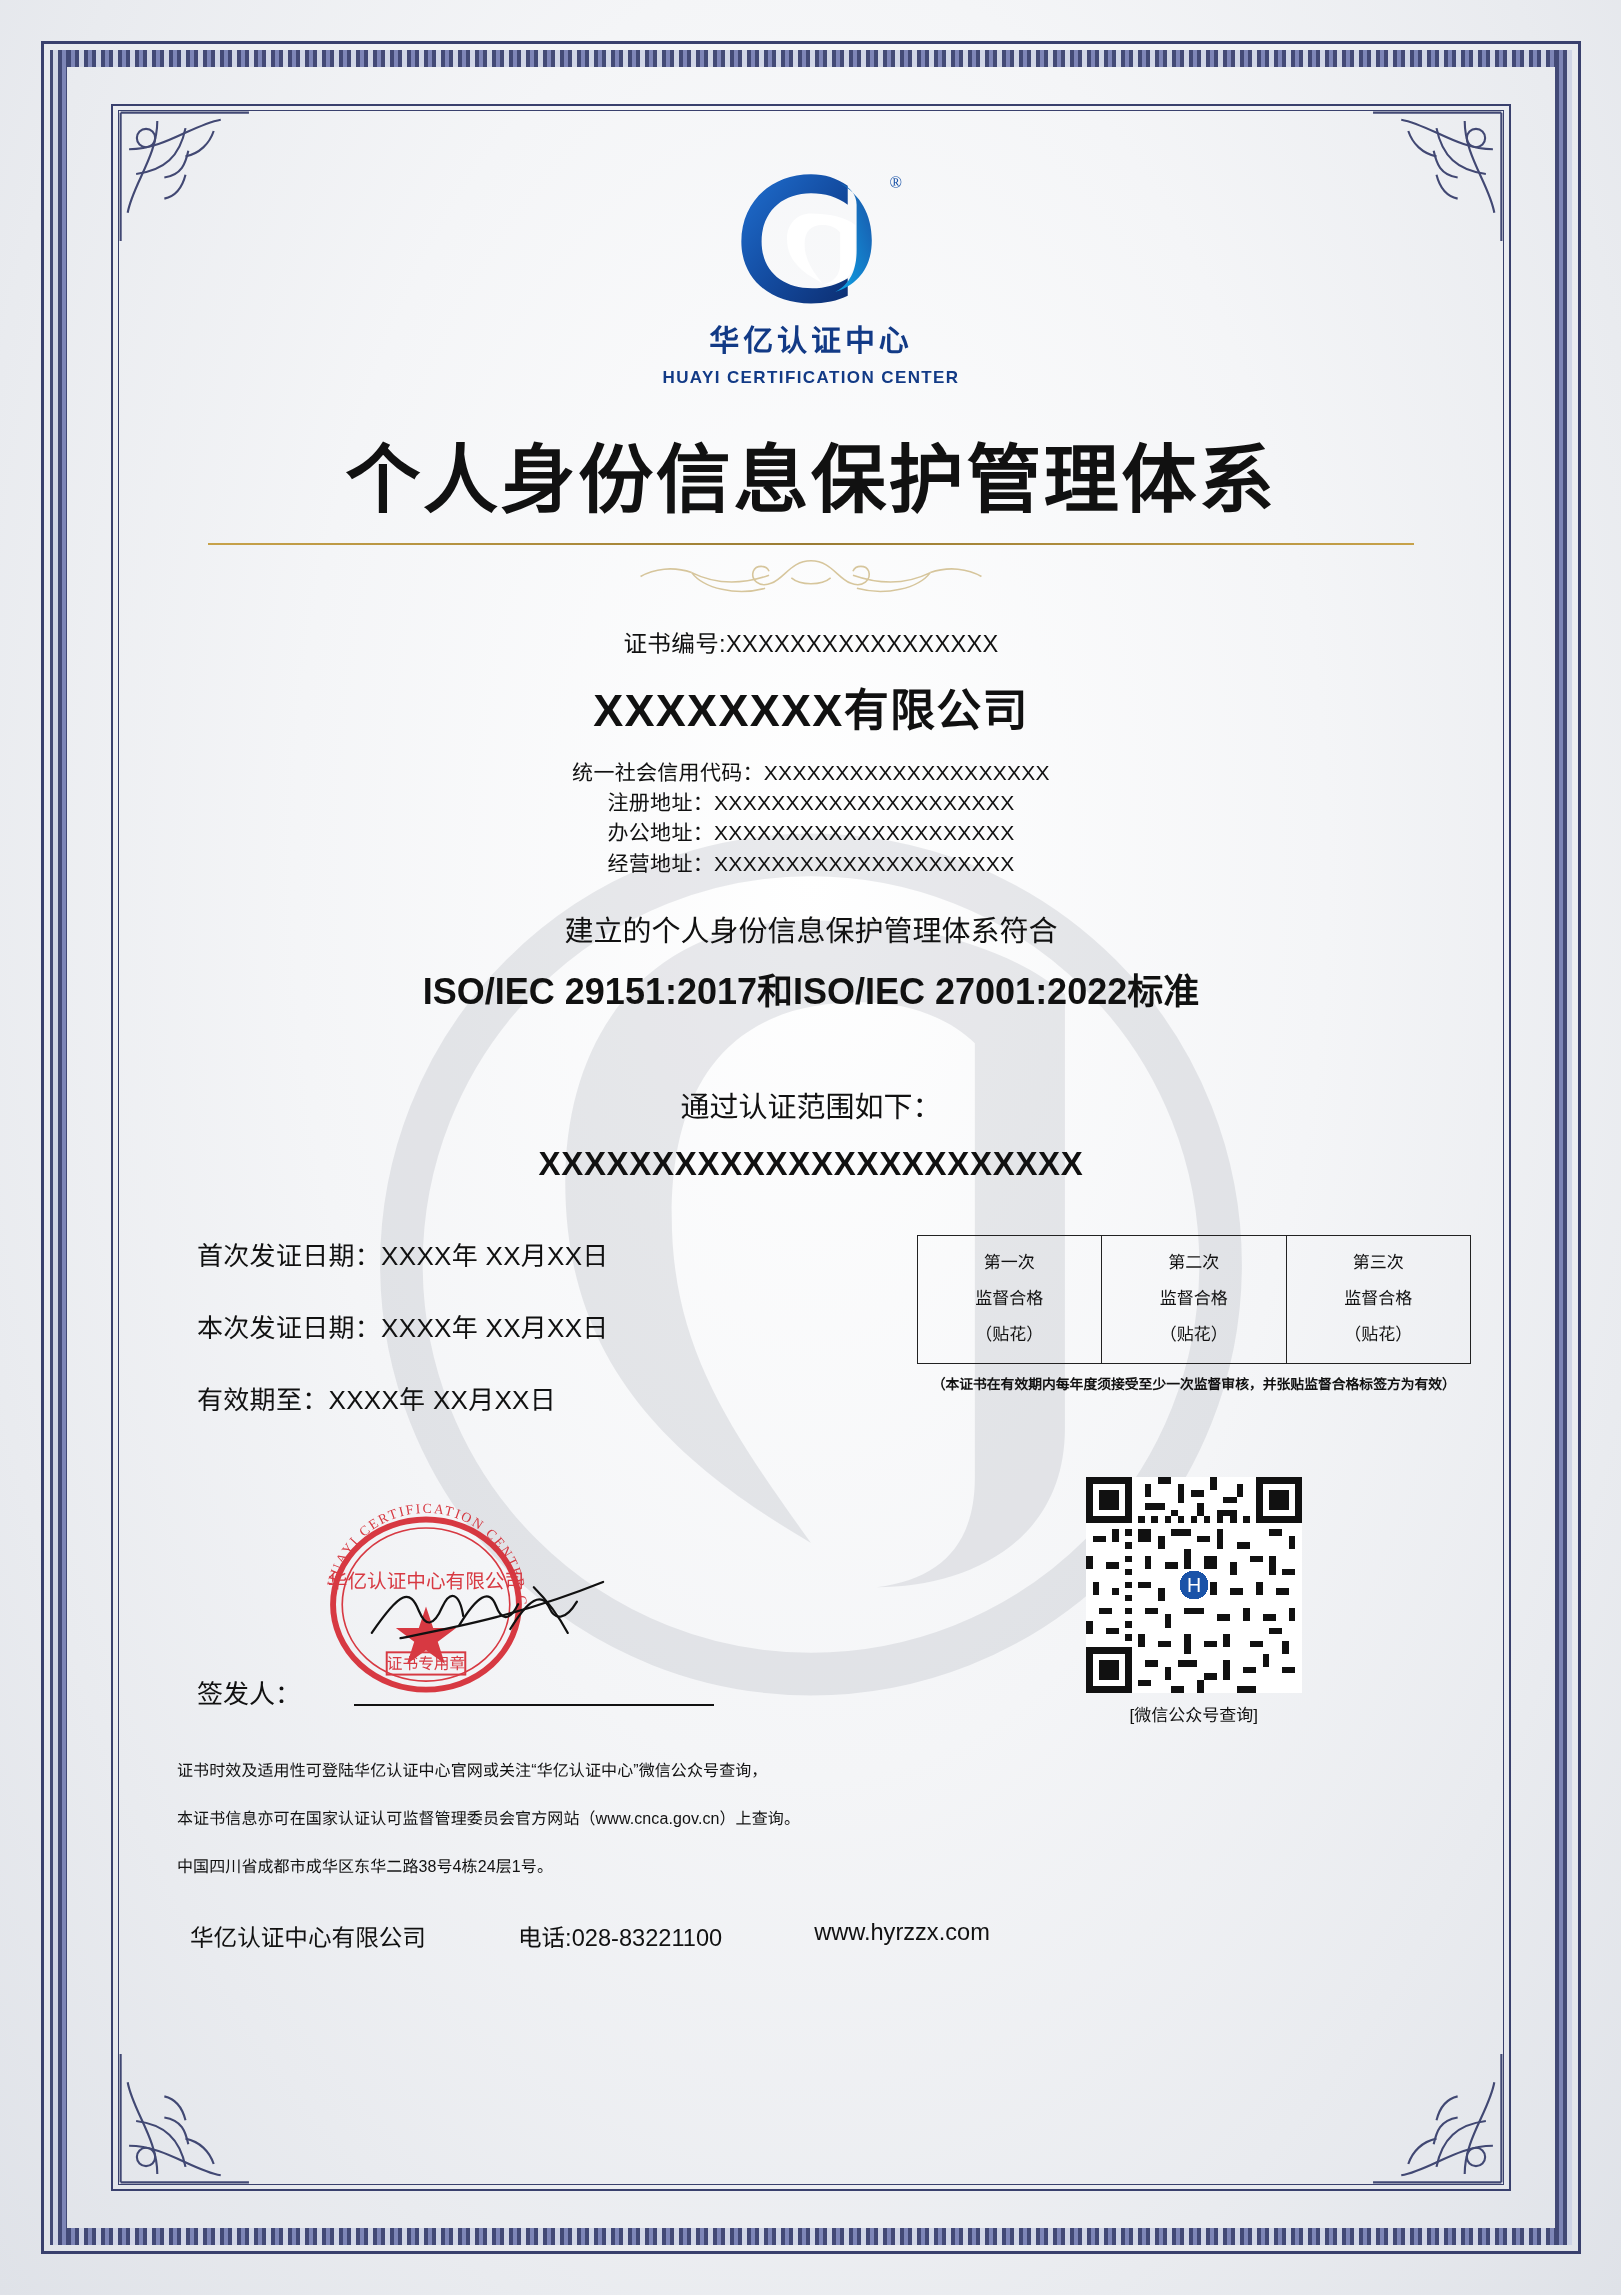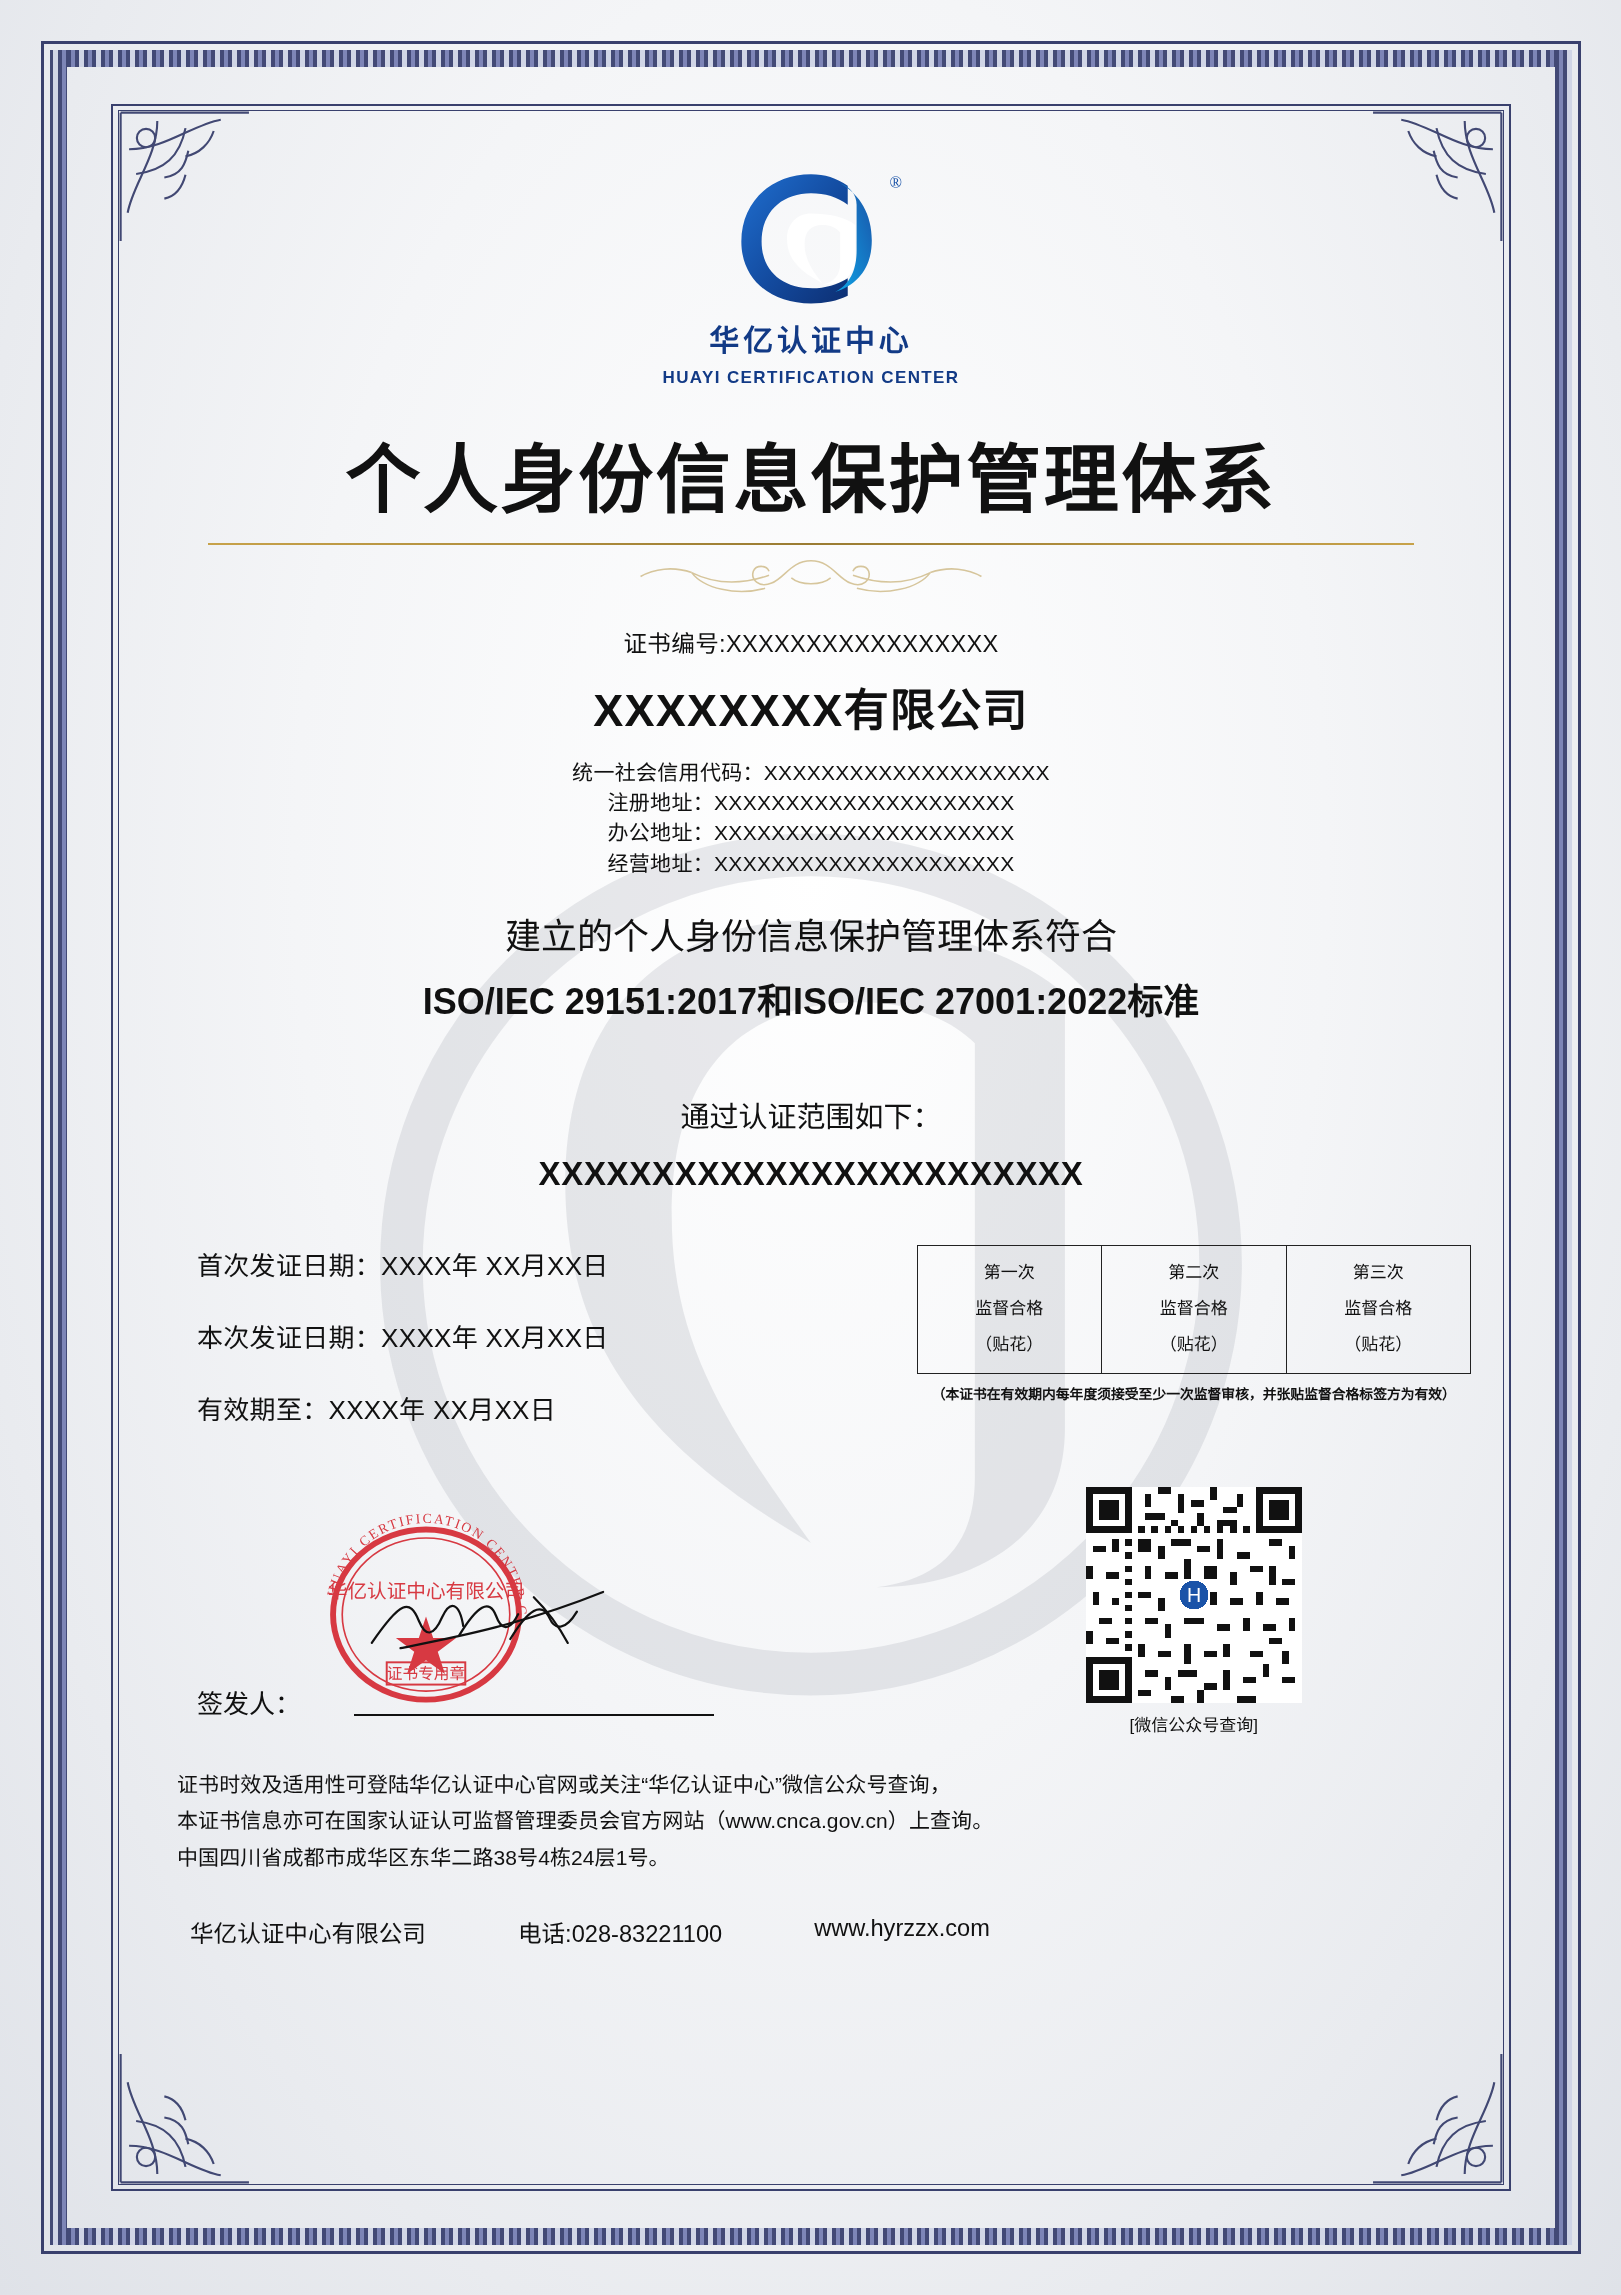--- a/index.html
+++ b/index.html
@@ -70,21 +70,21 @@
 
   .cert-no{text-align:center;font-size:23.6px;color:#111;margin-top:17px;letter-spacing:0.3px;}
 
   .company{
     text-align:center;font-size:45px;font-weight:bold;color:#111;margin-top:15.7px;letter-spacing:1.3px;
   }
 
   .addr-block{margin:18.3px 0 0 0;text-align:center;}
   .addr-line{font-size:21px;color:#111;line-height:1.45;letter-spacing:0.3px;}
 
-  .conform{text-align:center;font-size:36px;color:#111;margin-top:27.5px;font-weight:500;}
+  .conform{text-align:center;font-size:29px;color:#111;margin-top:27.5px;font-weight:500;}
   .standard{
     text-align:center;font-size:36px;font-weight:bold;color:#111;margin-top:13px;letter-spacing:0;
   }
 
   .scope-title{text-align:center;font-size:29px;color:#111;margin-top:69px;font-weight:500;}
   .scope-body{text-align:center;font-size:33px;font-weight:bold;color:#111;margin-top:19.7px;letter-spacing:0.7px;}
 
   
   .mid-row{display:flex;margin-top:52px;align-items:flex-start;}
   .dates{width:58%;padding-left:46px;box-sizing:border-box;}
@@ -105,21 +105,21 @@
   .signature{position:absolute;left:210px;top:88px;width:262px;height:98px;}
   .sig-label{position:absolute;left:46px;bottom:15.7px;font-size:26px;color:#111;}
   .sig-rule{position:absolute;left:203px;bottom:19.7px;width:360px;border-bottom:2px solid #111;}
 
   .qr-area{width:42%;text-align:center;}
   .qr{width:216px;height:216px;display:block;margin:0 auto;background:#fff;}
   .qr-cap{font-size:17px;color:#111;margin-top:7.9px;}
 
   
   .notes{margin-top:31px;padding-left:26px;}
-  .note{font-size:21px;color:#111;line-height:1.75;letter-spacing:0.1px;}
+  .note{font-size:16px;color:#111;line-height:1.75;letter-spacing:0.1px;margin-top:20px;}
 
   .footer{
     display:flex;margin-top:38px;padding:0 39px;justify-content:flex-start;gap:92px;
     font-size:23.6px;color:#111;
   }
   .footer .item{white-space:nowrap;}
 </style>
 </head>
 <body>
 

